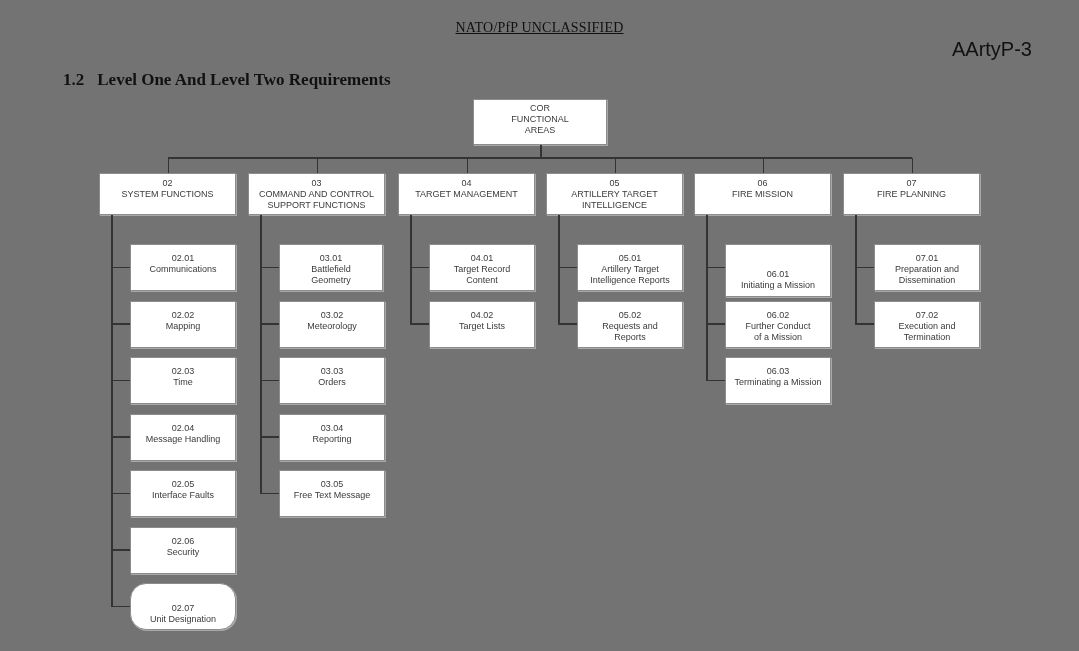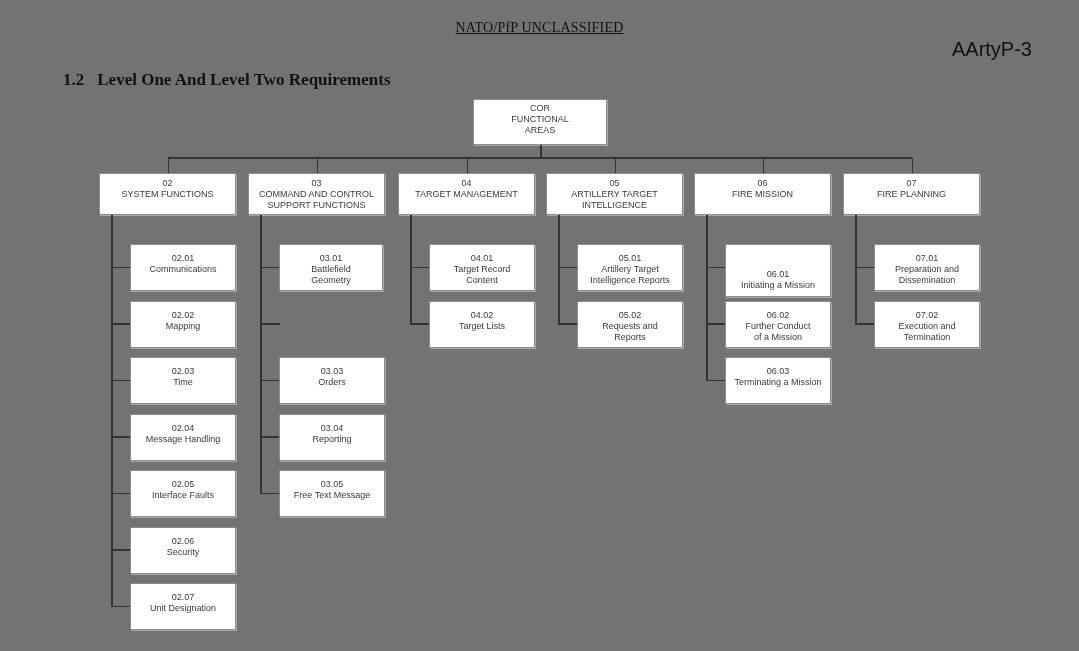--- a/index.html
+++ b/index.html
@@ -85,38 +85,42 @@
       <div class="box" style="left: 130px; top: 470px; width: 106px; height: 47px; padding-top: 8px;">
         <div class="box-code">02.05</div>
         <div class="box-label">Interface Faults</div>
       </div>
       <div class="hline" style="left: 111px; top: 549.25px; width: 20px;"></div>
       <div class="box" style="left: 130px; top: 526.5px; width: 106px; height: 47px; padding-top: 8px;">
         <div class="box-code">02.06</div>
         <div class="box-label">Security</div>
       </div>
       <div class="hline" style="left: 111px; top: 605.75px; width: 20px;"></div>
-      <div class="box" style="left: 130px; top: 583px; width: 106px; height: 47px; padding-top: 8px;">
+      <div class="box" style="left: 130px; top: 583px; width: 106px; height: 47px; padding-top: 19px; border-radius: 16px;">
         <div class="box-code">02.07</div>
         <div class="box-label">Unit Designation</div>
       </div>
       <div class="vline" style="left: 316.5px; top: 158px; height: 15px;"></div>
       <div class="box" style="left: 248px; top: 173px; width: 137px; height: 42px; padding-top: 4px;">
         <div class="box-code">03</div>
         <div class="box-title">COMMAND AND CONTROL
 SUPPORT FUNCTIONS</div>
       </div>
       <div class="vline" style="left: 260px; top: 215px; height: 278.5px;"></div>
       <div class="hline" style="left: 260px; top: 266.75px; width: 20px;"></div>
       <div class="box" style="left: 279px; top: 244px; width: 104px; height: 47px; padding-top: 8px;">
         <div class="box-code">03.01</div>
         <div class="box-label">Battlefield
 Geometry</div>
       </div>
       <div class="hline" style="left: 260px; top: 323.25px; width: 20px;"></div>
+      <div class="box" style="left: 279px; top: 300.5px; width: 106px; height: 47px; padding-top: 8px;">
+        <div class="box-code">03.02</div>
+        <div class="box-label">Meteorology</div>
+      </div>
       <div class="hline" style="left: 260px; top: 379.75px; width: 20px;"></div>
       <div class="box" style="left: 279px; top: 357px; width: 106px; height: 47px; padding-top: 8px;">
         <div class="box-code">03.03</div>
         <div class="box-label">Orders</div>
       </div>
       <div class="hline" style="left: 260px; top: 436.25px; width: 20px;"></div>
       <div class="box" style="left: 279px; top: 413.5px; width: 106px; height: 47px; padding-top: 8px;">
         <div class="box-code">03.04</div>
         <div class="box-label">Reporting</div>
       </div>

